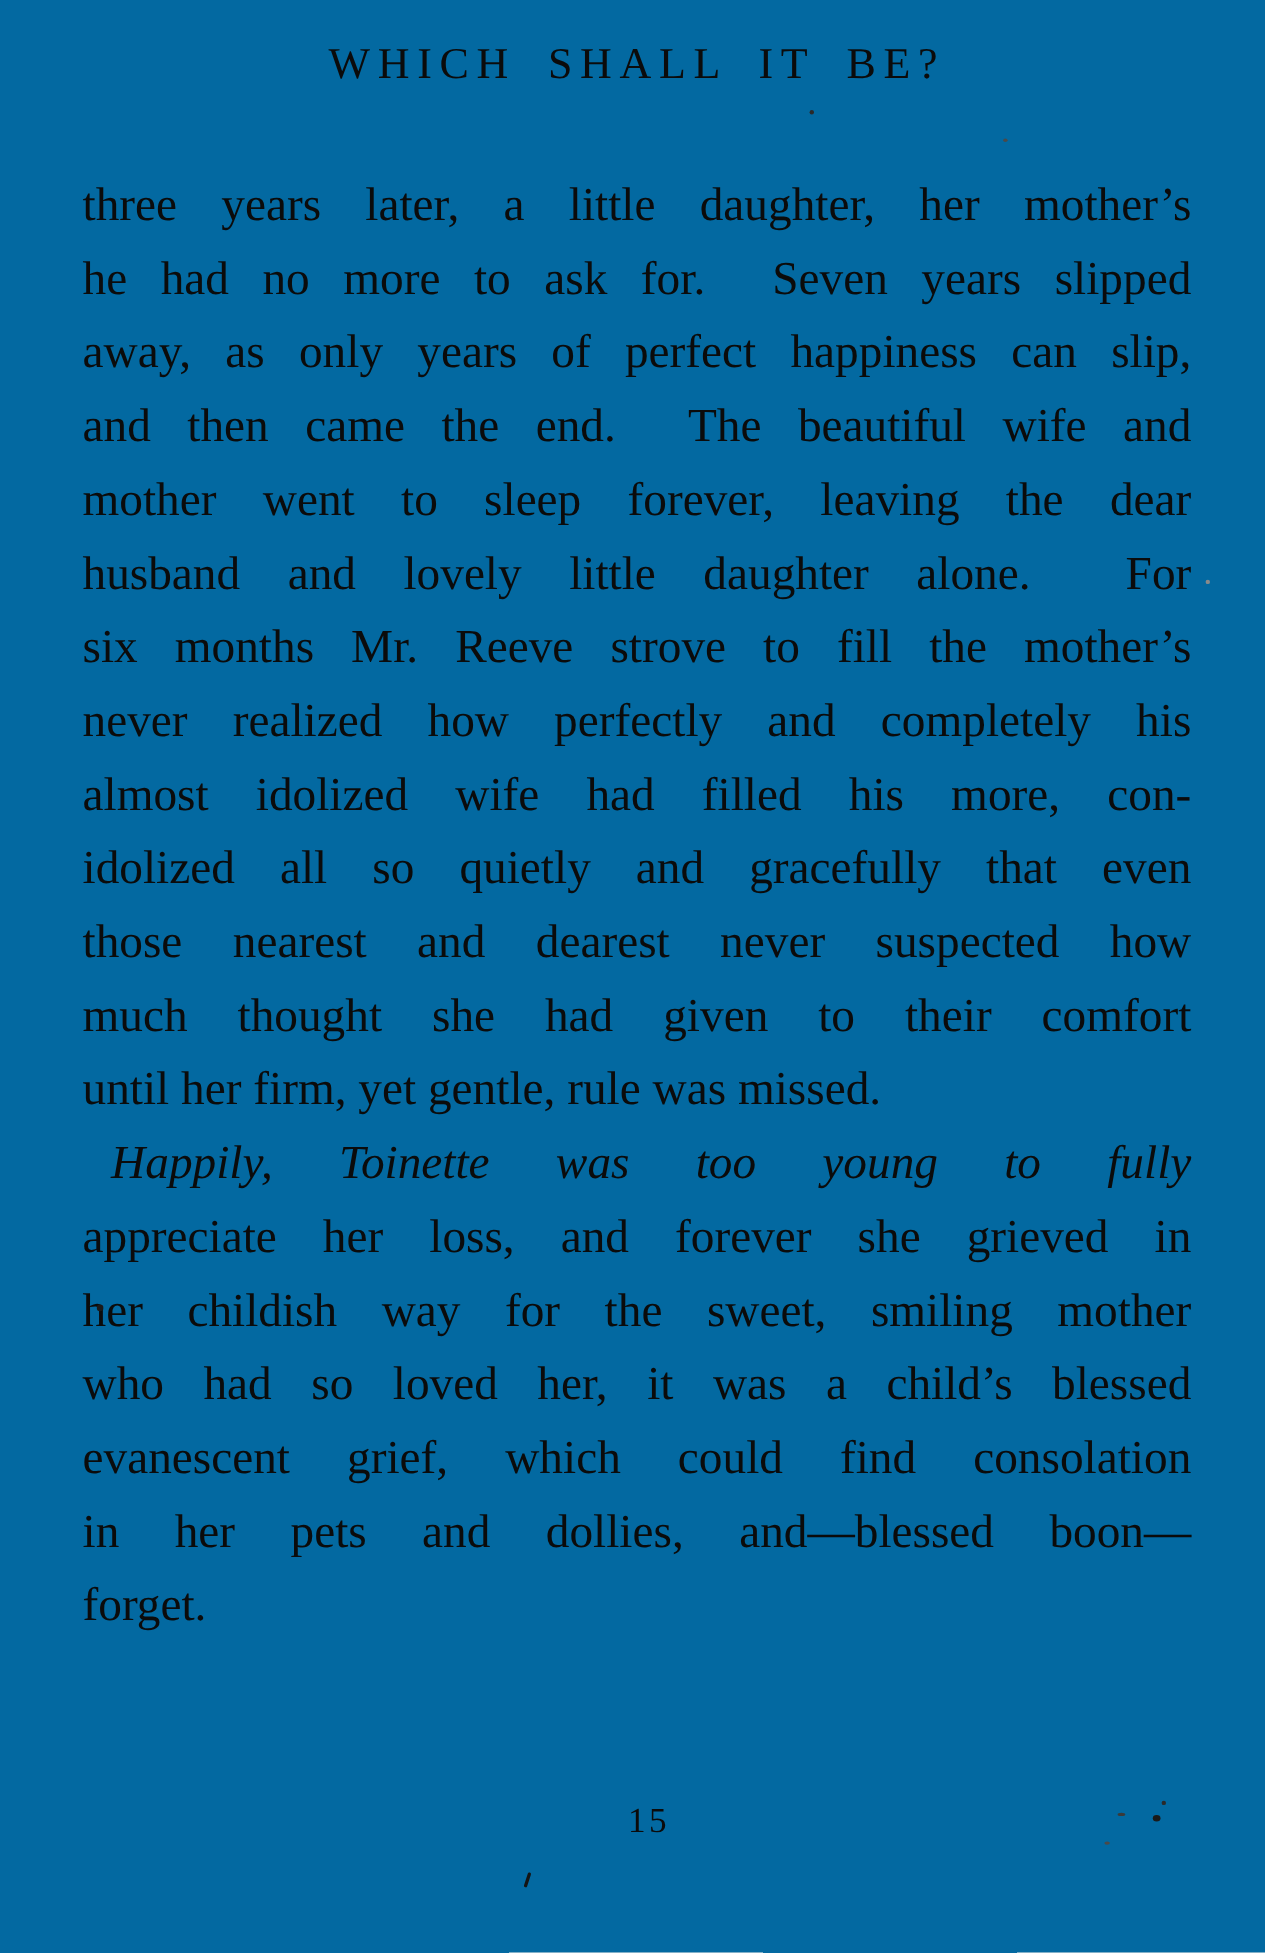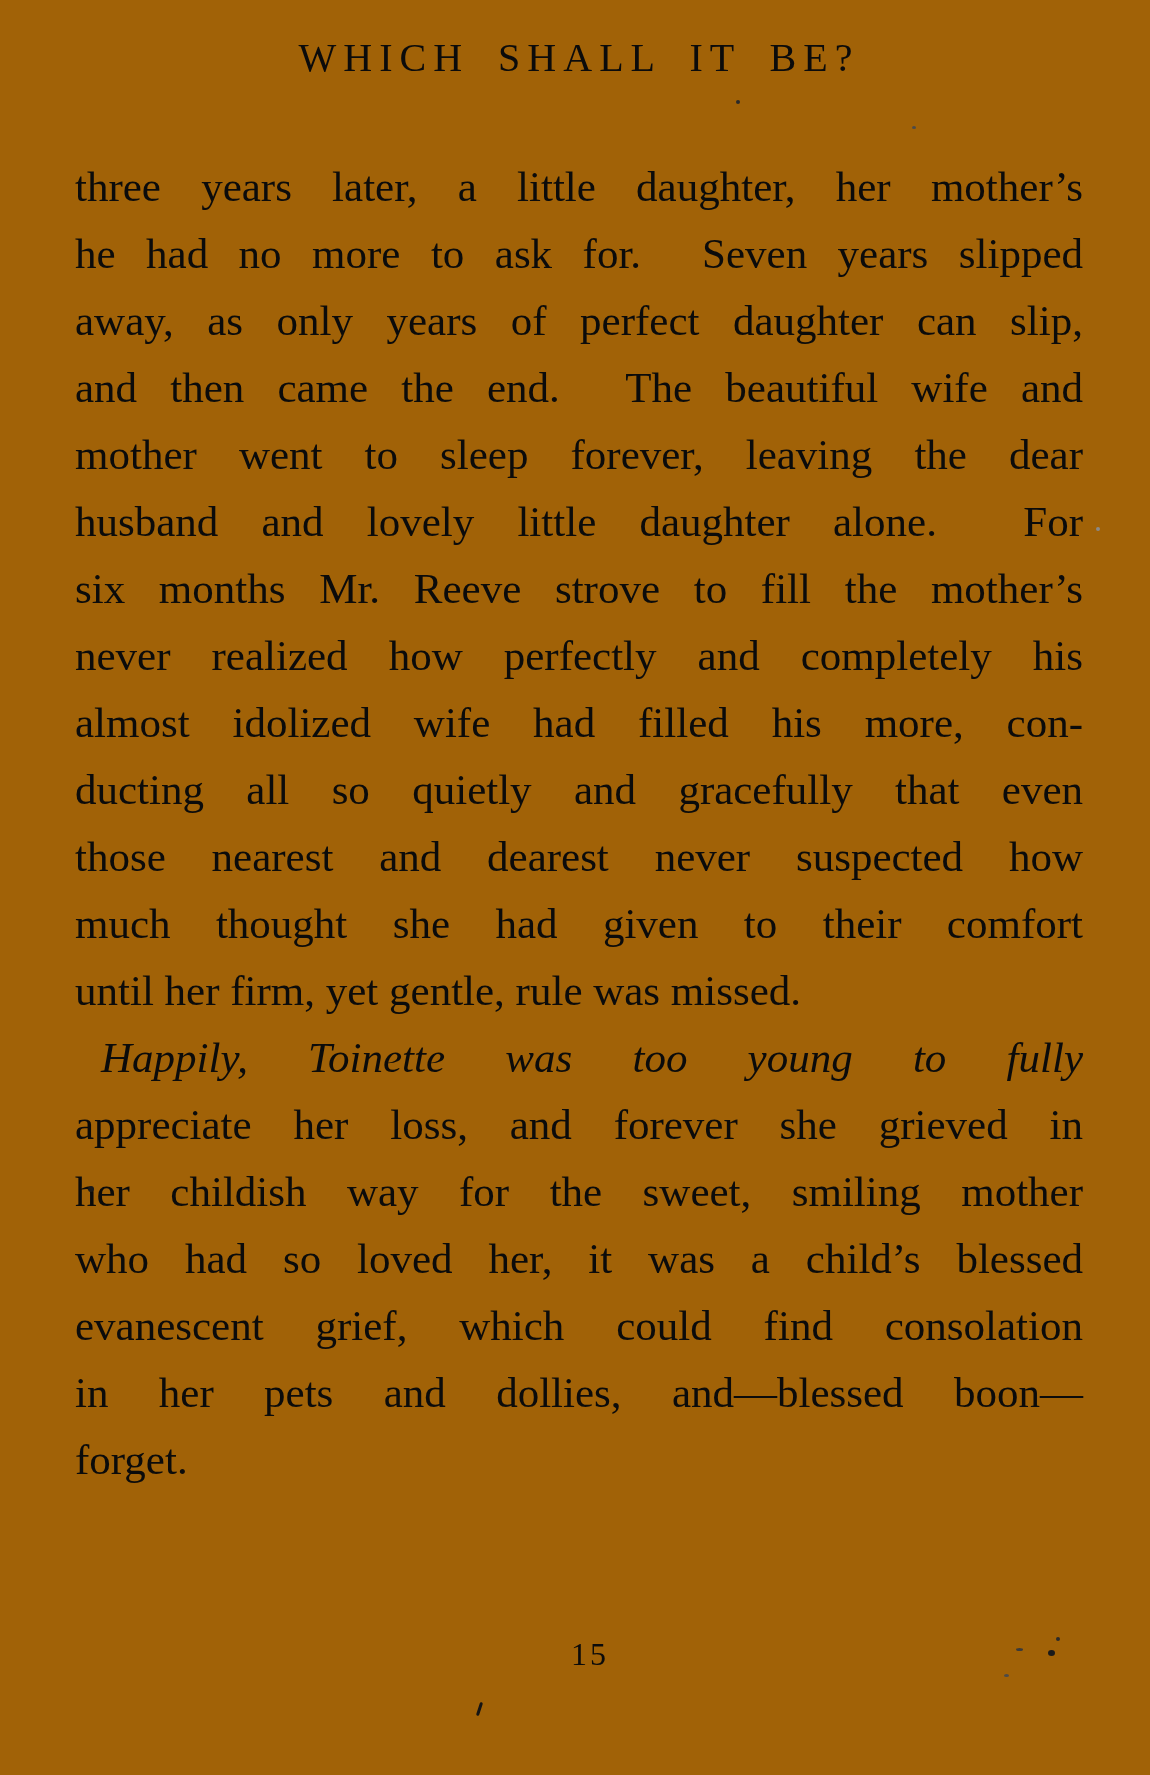--- a/index.html
+++ b/index.html
@@ -1,19 +1,19 @@
 <!DOCTYPE html>
 <html><head>
 <meta charset="utf-8">
 <style>
   html,body { margin:0; padding:0; background:#e8e8e8; }
   .page {
     position:relative;
     width:1150px; height:1775px;
-    background:#a16207;
+    background:#0369a1;
     overflow:hidden;
     font-family:"Liberation Serif", serif;
     color:#0b0b0b;
   }
   .running-head {
     position:absolute;
     left:75px; top:34px; width:1008px;
     text-align:center;
     font-size:40px;
     letter-spacing:7px;
@@ -55,28 +55,28 @@
 </head>
 <body>
 
 <div class="page">
 
   <div class="running-head">WHICH SHALL IT BE?</div>
 
   <main class="body-text" id="body-text">
       <div class="line justify">three years later, a little daughter, her mother’s</div>
       <div class="line justify">he had no more to ask for.&nbsp; Seven years slipped</div>
-      <div class="line justify">away, as only years of perfect daughter can slip,</div>
+      <div class="line justify">away, as only years of perfect happiness can slip,</div>
       <div class="line justify">and then came the end.&nbsp; The beautiful wife and</div>
       <div class="line justify">mother went to sleep forever, leaving the dear</div>
       <div class="line justify">husband and lovely little daughter alone.&nbsp; For</div>
       <div class="line justify">six months Mr. Reeve strove to fill the mother’s</div>
       <div class="line justify">never realized how perfectly and completely his</div>
       <div class="line justify">almost idolized wife had filled his more, con-</div>
-      <div class="line justify">ducting all so quietly and gracefully that even</div>
+      <div class="line justify">idolized all so quietly and gracefully that even</div>
       <div class="line justify">those nearest and dearest never suspected how</div>
       <div class="line justify">much thought she had given to their comfort</div>
       <div class="line">until her firm, yet gentle, rule was missed.</div>
       <div class="line justify indent">Happily, Toinette was too young to fully</div>
       <div class="line justify">appreciate her loss, and forever she grieved in</div>
       <div class="line justify">her childish way for the sweet, smiling mother</div>
       <div class="line justify">who had so loved her, it was a child’s blessed</div>
       <div class="line justify">evanescent grief, which could find consolation</div>
       <div class="line justify">in her pets and dollies, and—blessed boon—</div>
       <div class="line">forget.</div>

